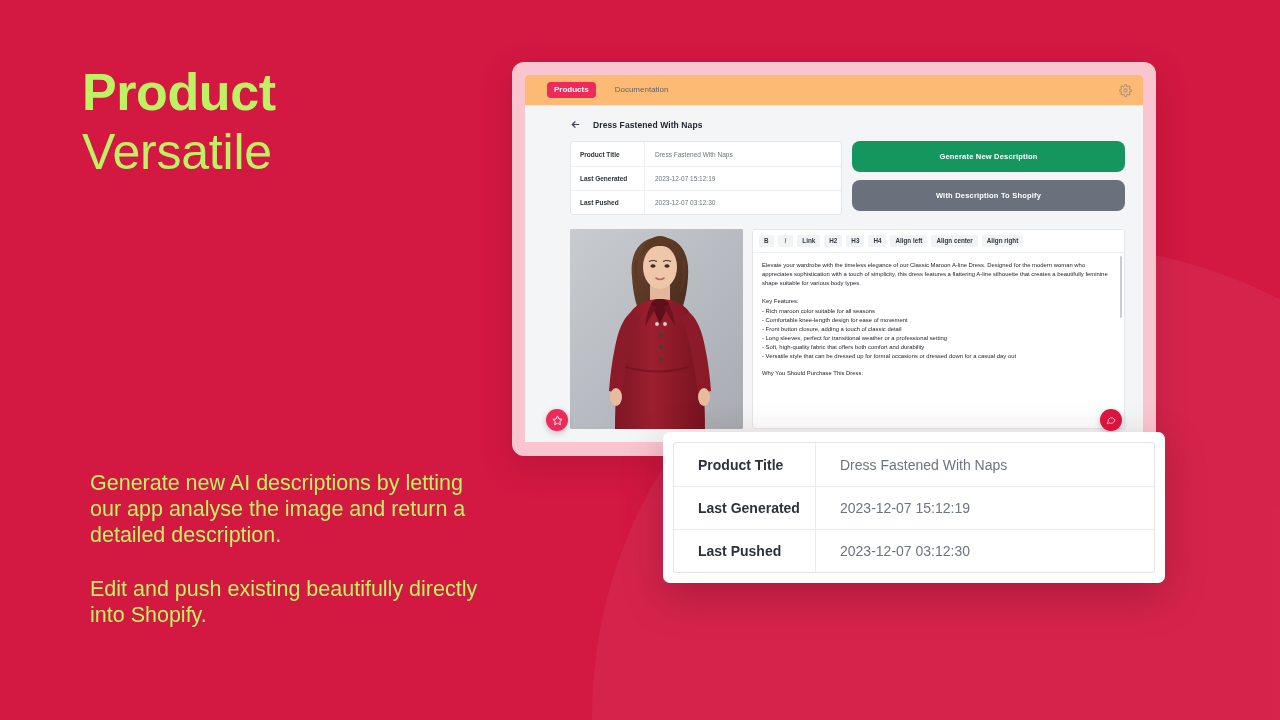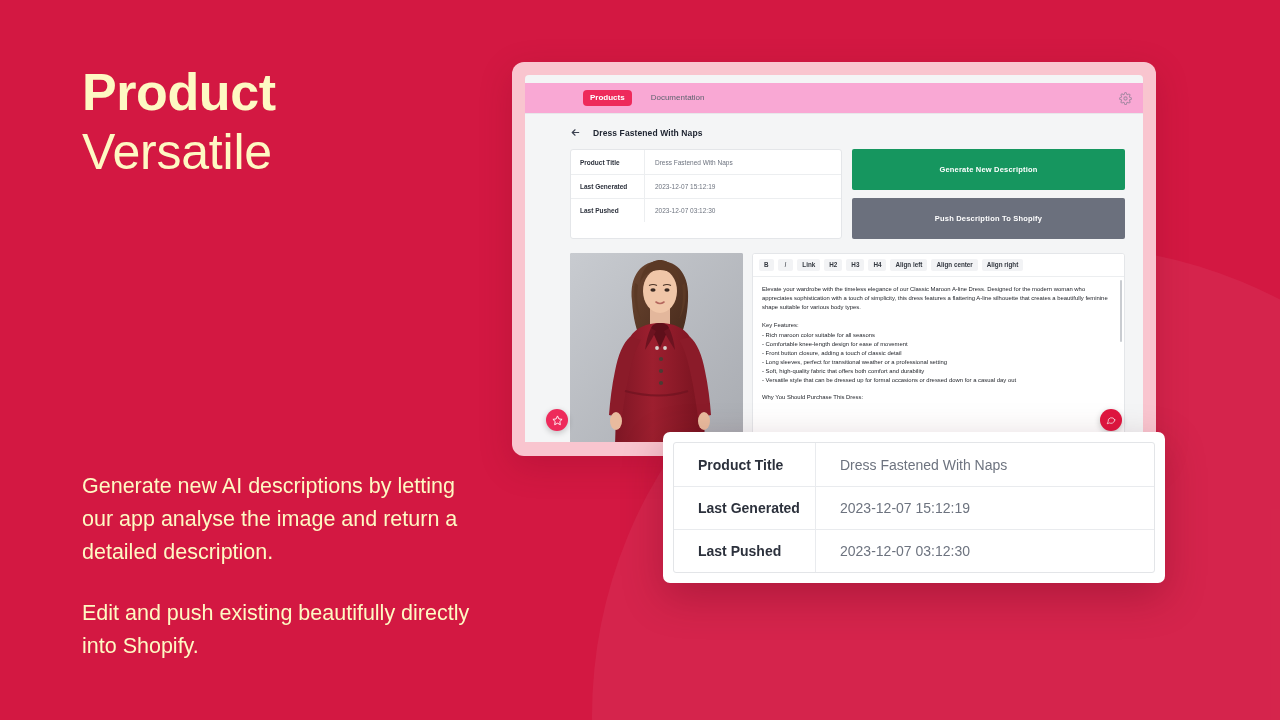--- a/index.html
+++ b/index.html
@@ -32,21 +32,21 @@
     pointer-events: none;
   }
 
   
   .left-copy {
     position: absolute;
     left: 82px;
     top: 0;
     width: 420px;
     height: 708px;
-    color: #fef9c3;
+    color: #bef264;
   }
   .headline {
     position: absolute;
     top: 66px;
     left: 0;
     line-height: 1.0;
   }
   .headline .l1 {
     display: block;
     font-size: 52px;
@@ -56,25 +56,25 @@
   .headline .l2 {
     display: block;
     font-size: 50px;
     font-weight: 300;
     margin-top: 9px;
     letter-spacing: -0.2px;
   }
   .body-copy {
     position: absolute;
     top: 470px;
-    left: 0;
+    left: 8px;
     width: 400px;
     font-size: 21.5px;
     font-weight: 300;
-    line-height: 33px;
+    line-height: 26px;
   }
   .body-copy p + p { margin-top: 28px; }
 
   
   .app-frame {
     position: absolute;
     left: 512px;
     top: 62px;
     width: 644px;
     height: 394px;
@@ -89,27 +89,26 @@
     width: 100%;
     height: 100%;
     background: #f4f5f6;
     border-radius: 4px 4px 0 0;
     overflow: hidden;
   }
 
   
   .app-topbar {
     height: 31px;
-    background: #f9a8d4;
+    background: #fdba74;
     border-bottom: 1px solid #e7e8ea;
     display: flex;
     align-items: center;
-    padding: 0 11px 0 59px;
+    padding: 0 11px 0 23px;
     position: relative;
-    margin-top: 8px;
   }
   .tab {
     font-size: 8px;
     color: #5f6470;
     padding: 3px 6px;
     border-radius: 3px;
     line-height: 1;
     white-space: nowrap;
   }
   .tab.active {
@@ -180,22 +179,22 @@
     align-items: center;
   }
   .info-val {
     padding-left: 10px;
     font-size: 6.5px;
     color: #6d737f;
   }
 
   .btn-col { display: flex; flex-direction: column; gap: 8px; flex: 1 1 auto; }
   .btn {
-    height: 41px;
-    border-radius: 2px;
+    height: 31px;
+    border-radius: 8px;
     display: flex;
     align-items: center;
     justify-content: center;
     color: #ffffff;
     font-size: 7.5px;
     font-weight: 700;
     letter-spacing: .2px;
     cursor: pointer;
     border: none;
     font-family: inherit;
@@ -378,21 +377,21 @@
             <div class="info-val">2023-12-07 15:12:19</div>
           </div>
           <div class="info-row">
             <div class="info-key">Last Pushed</div>
             <div class="info-val">2023-12-07 03:12:30</div>
           </div>
         </div>
 
         <div class="btn-col">
           <button class="btn btn-green">Generate New Description</button>
-          <button class="btn btn-gray">Push Description To Shopify</button>
+          <button class="btn btn-gray">With Description To Shopify</button>
         </div>
       </div>
 
       <div class="row-editor">
 
         <div class="product-image">
           <svg viewBox="0 0 173 200" preserveAspectRatio="xMidYMid slice" aria-hidden="true">
             <defs>
               <linearGradient id="bgg" x1="0" y1="0" x2="1" y2="1">
                 <stop offset="0" stop-color="#c8cbd0"></stop>

